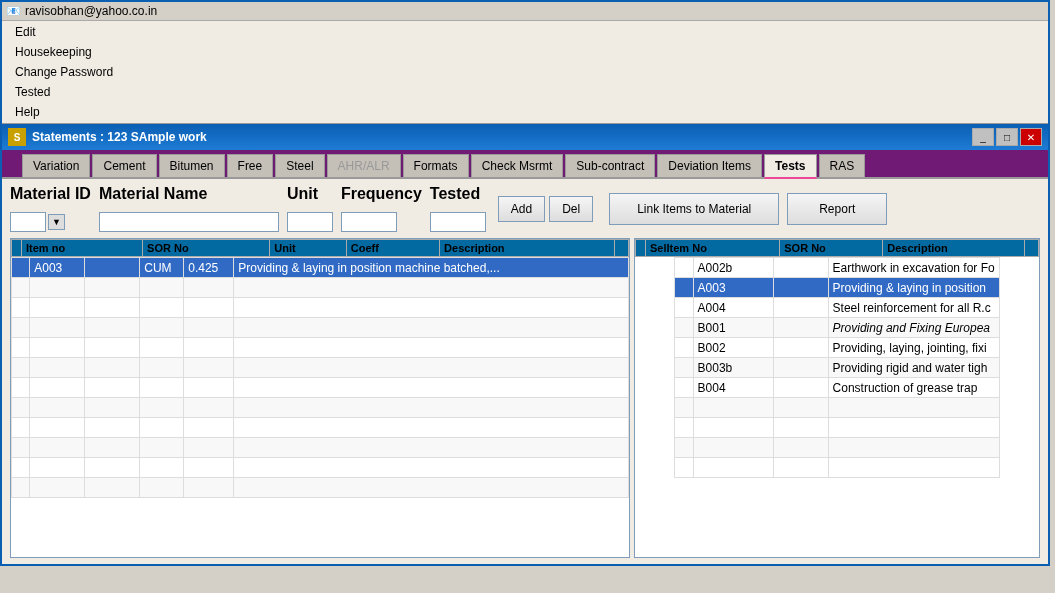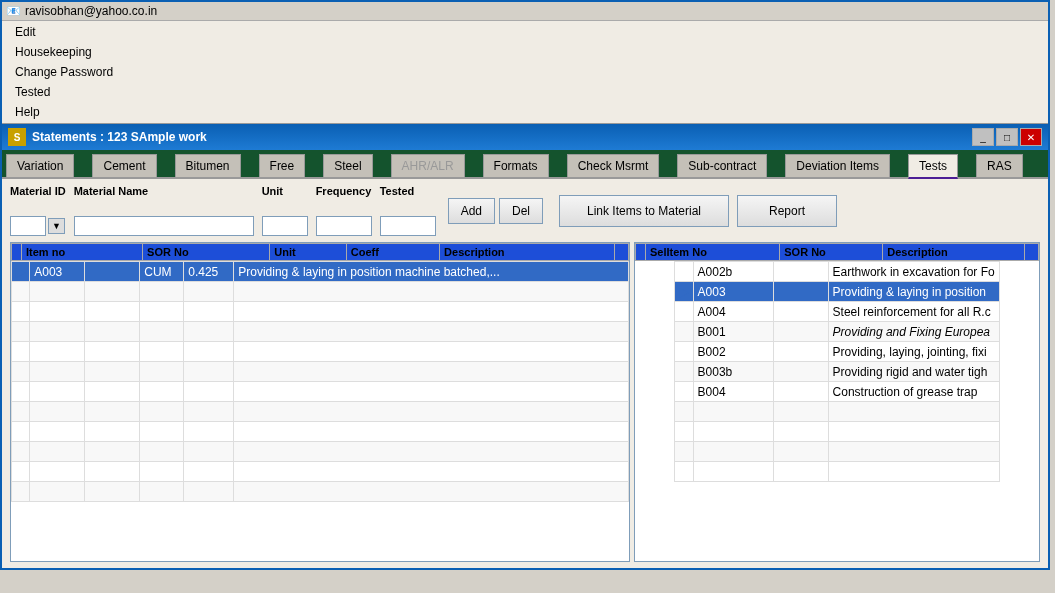--- a/index.html
+++ b/index.html
@@ -10,47 +10,47 @@
     #titlebar .title-left { display: flex; align-items: center; gap: 6px; }
     #titlebar .win-controls { display: flex; gap: 2px; }
     #titlebar .win-btn { width: 22px; height: 18px; border: 1px solid #aaa; background: #c0c0c0; color: #000; font-size: 10px; cursor: pointer; display: flex; align-items: center; justify-content: center; }
     #titlebar .win-btn.close { background: #cc0000; color: white; }
 
     
     #menubar { background: #f0ece4; border-bottom: 1px solid #999; padding: 2px 5px; display: flex; gap: 2px; flex-direction: column; }
     #menubar .menu-item { padding: 2px 8px; cursor: pointer; font-size: 12px; }
 
     
-    #tabbar { background: #14532d; display: flex; padding: 4px 4px 0 4px; gap: 18px; border-bottom: 2px solid #999; }
+    #tabbar { background: #701a75; display: flex; padding: 4px 4px 0 20px; gap: 2px; border-bottom: 2px solid #999; }
     .tab { padding: 4px 10px; background: #c4c0b8; border: 1px solid #999; border-bottom: none; cursor: pointer; font-size: 12px; min-width: 40px; text-align: center; }
-    .tab.active { background: #f0ece4; font-weight: normal; border-bottom: 2px solid #4c1d95; margin-bottom: -2px; z-index: 1; }
+    .tab.active { background: #f0ece4; font-weight: bold; border-bottom: 2px solid #ec4899; margin-bottom: -2px; z-index: 1; }
     .tab.disabled { color: #999; cursor: default; }
 
     
     #main { background: #f0ece4; padding: 6px 8px; }
 
     
     .form-row { display: flex; align-items: center; gap: 8px; margin-bottom: 6px; flex-wrap: wrap; }
     .form-group { display: flex; flex-direction: column; }
-    .form-group label { font-size: 11px; font-weight: bold; color: #000; margin-bottom: 19px; }
+    .form-group label { font-size: 16px; font-weight: bold; color: #000; margin-bottom: 9px; }
     .form-group .field-row { display: flex; align-items: center; gap: 2px; }
     input[type="text"], select { border: 1px solid #7f9db9; background: white; padding: 2px 4px; font-size: 12px; }
 
     .btn { padding: 3px 12px; border: 1px solid #7f9db9; background: linear-gradient(to bottom, #f5f5f5, #ddd); cursor: pointer; font-size: 12px; height: 26px; }
     .btn-link { padding: 3px 16px; border: 1px solid #7f9db9; background: linear-gradient(to bottom, #f5f5f5, #ddd); cursor: pointer; font-size: 12px; height: 32px; min-width: 170px; }
     .btn-report { padding: 6px 16px; border: 1px solid #7f9db9; background: linear-gradient(to bottom, #f5f5f5, #ddd); cursor: pointer; font-size: 12px; height: 32px; min-width: 100px; }
 
     
     .tables-container { display: flex; gap: 4px; height: 320px; }
     .table-section { display: flex; flex-direction: column; border: 1px solid #7f9db9; background: white; }
     .table-section.left { flex: 0 0 620px; }
     .table-section.right { flex: 1; align-items: center; }
 
     table { width: 100%; border-collapse: collapse; font-size: 12px; }
-    thead tr { background: #1d4ed8; margin-left: 43px; }
+    thead tr { background: #0369a1; margin-left: 43px; }
     thead th { border: 1px solid #aaa; padding: 2px 4px; text-align: left; font-weight: bold; font-size: 11px; white-space: nowrap; }
     tbody tr { height: 20px; }
     tbody tr:nth-child(even) { background: #f8f8f8; }
     tbody tr.selected { background: #316ac5; color: white; }
     tbody tr.selected-right { background: #316ac5; color: white; }
     tbody td { border: 1px solid #ddd; padding: 1px 4px; white-space: nowrap; overflow: hidden; }
     .scroll-body { overflow-y: auto; height: calc(100% - 26px); }
     .arrow-cell { width: 10px; color: #316ac5; font-weight: bold; }
 
     

